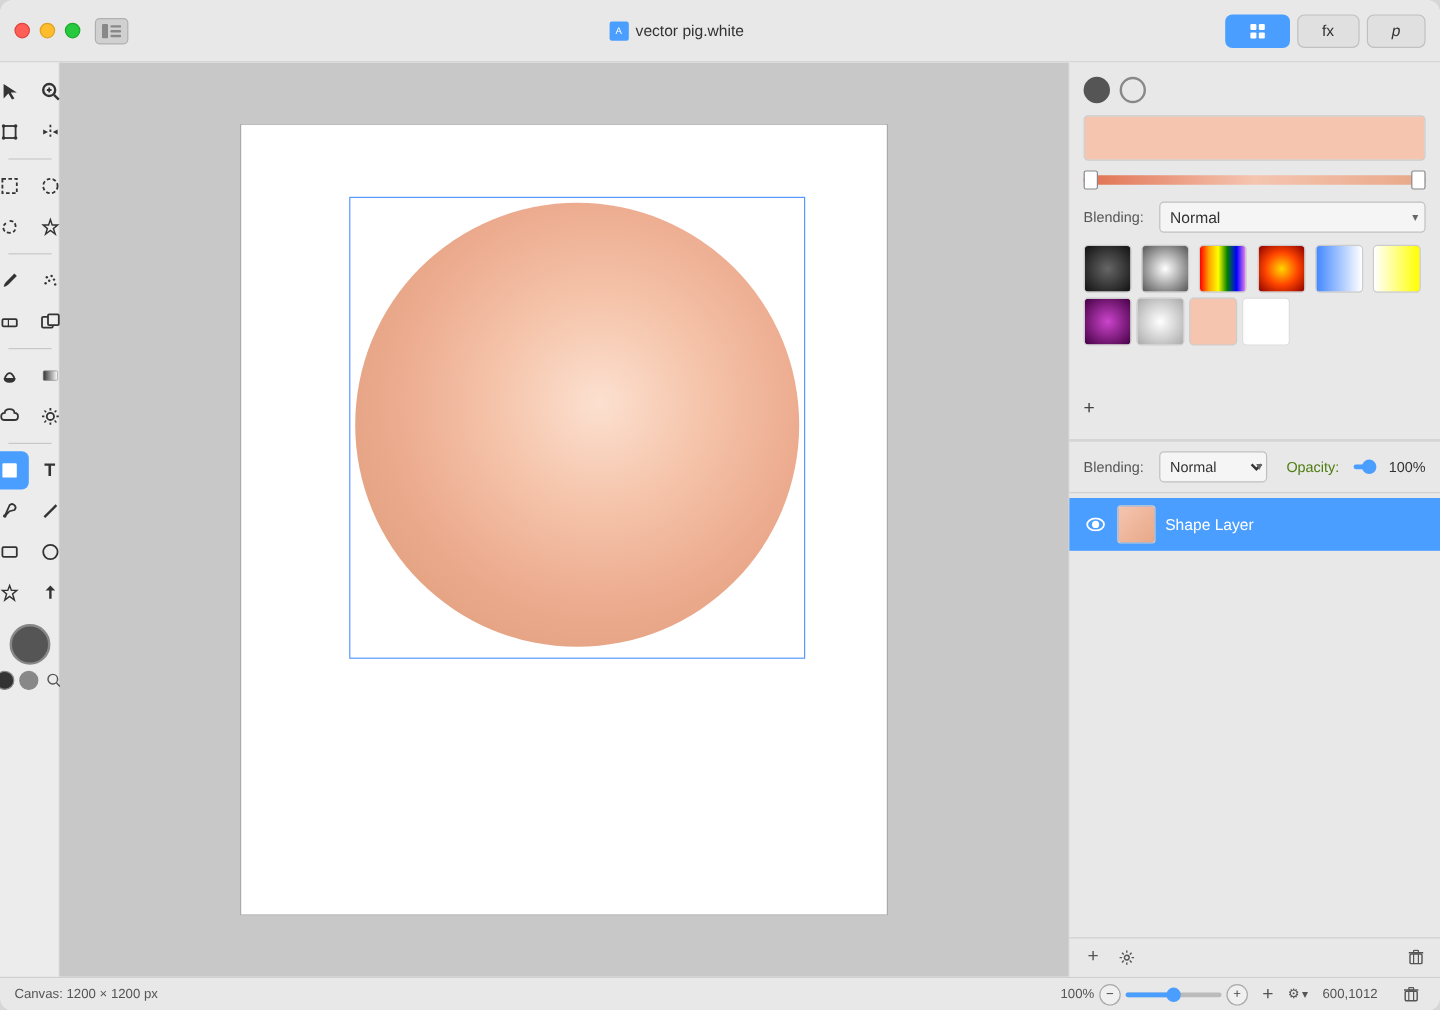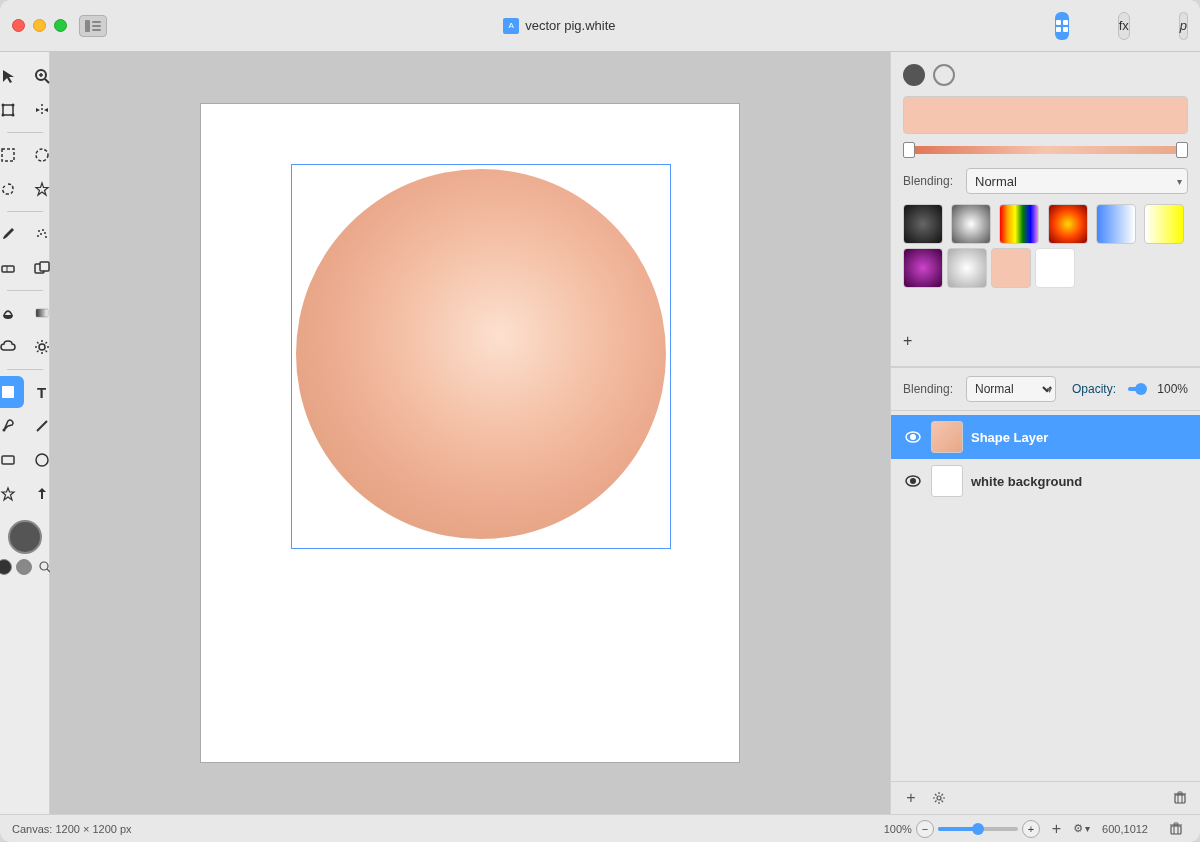--- a/index.html
+++ b/index.html
@@ -77,31 +77,30 @@
       justify-content: center;
       font-size: 8px;
       color: white;
     }
     .titlebar-right-buttons {
       display: flex;
       gap: 6px;
     }
     .titlebar-btn {
       height: 28px;
-      padding: 0 0;
+      padding: 0 20px;
       background: #4a9eff;
       border: none;
       border-radius: 6px;
       color: white;
       font-size: 13px;
       cursor: pointer;
       display: flex;
       align-items: center;
       gap: 4px;
-      margin-left: 43px;
     }
     .titlebar-btn.active {
       background: #4a9eff;
     }
     .titlebar-btn.fx-btn {
       background: #e0e0e0;
       color: #333;
       border: 1px solid #c0c0c0;
     }
     .titlebar-btn.p-btn {
@@ -395,34 +394,33 @@
       border: 1px solid #c0c0c0;
       border-radius: 4px;
       font-size: 12px;
       color: #333;
       padding: 0 4px;
       cursor: pointer;
       min-width: 90px;
     }
     .opacity-label {
       font-size: 12px;
-      color: #0c4a6e;
+      color: #4d7c0f;
       margin-left: 8px;
     }
     .opacity-value {
       font-size: 12px;
       color: #333;
       min-width: 35px;
       text-align: right;
     }
     .layers-list {
       flex: 1;
       overflow-y: auto;
       padding: 4px 0;
-      font-weight: bold;
     }
     .layer-item {
       display: flex;
       align-items: center;
       padding: 6px 12px;
       gap: 8px;
       cursor: pointer;
     }
     .layer-item.selected {
       background: #4a9eff;
@@ -861,30 +859,20 @@
             <div class="layer-visibility">
               <svg width="16" height="12" viewBox="0 0 16 12">
                   <ellipse cx="8" cy="6" rx="7" ry="5" fill="none" stroke="white" stroke-width="1.5"></ellipse>
                   <circle cx="8" cy="6" r="3" fill="white"></circle>
                 </svg>
             </div>
             <div class="layer-thumb shape-thumb"></div>
             <span class="layer-name">Shape Layer</span>
           </div>
 
-          <div class="layer-item">
-            <div class="layer-visibility">
-              <svg width="16" height="12" viewBox="0 0 16 12">
-                  <ellipse cx="8" cy="6" rx="7" ry="5" fill="none" stroke="#333" stroke-width="1.5"></ellipse>
-                  <circle cx="8" cy="6" r="3" fill="#333"></circle>
-                </svg>
-            </div>
-            <div class="layer-thumb" style="background:white;"></div>
-            <span class="layer-name">white background</span>
-          </div>
         </div>
 
         <div class="layers-footer">
           <button class="footer-btn">+</button>
           <button class="footer-btn">
             <svg width="14" height="14" viewBox="0 0 14 14">
                 <circle cx="7" cy="7" r="2" fill="none" stroke="#555" stroke-width="1.2"></circle>
                 <path d="M7,1 L7,3 M7,11 L7,13 M1,7 L3,7 M11,7 L13,7 M3,3 L4.5,4.5 M9.5,9.5 L11,11 M11,3 L9.5,4.5 M4.5,9.5 L3,11" stroke="#555" stroke-width="1.2"></path>
               </svg>
           </button>

